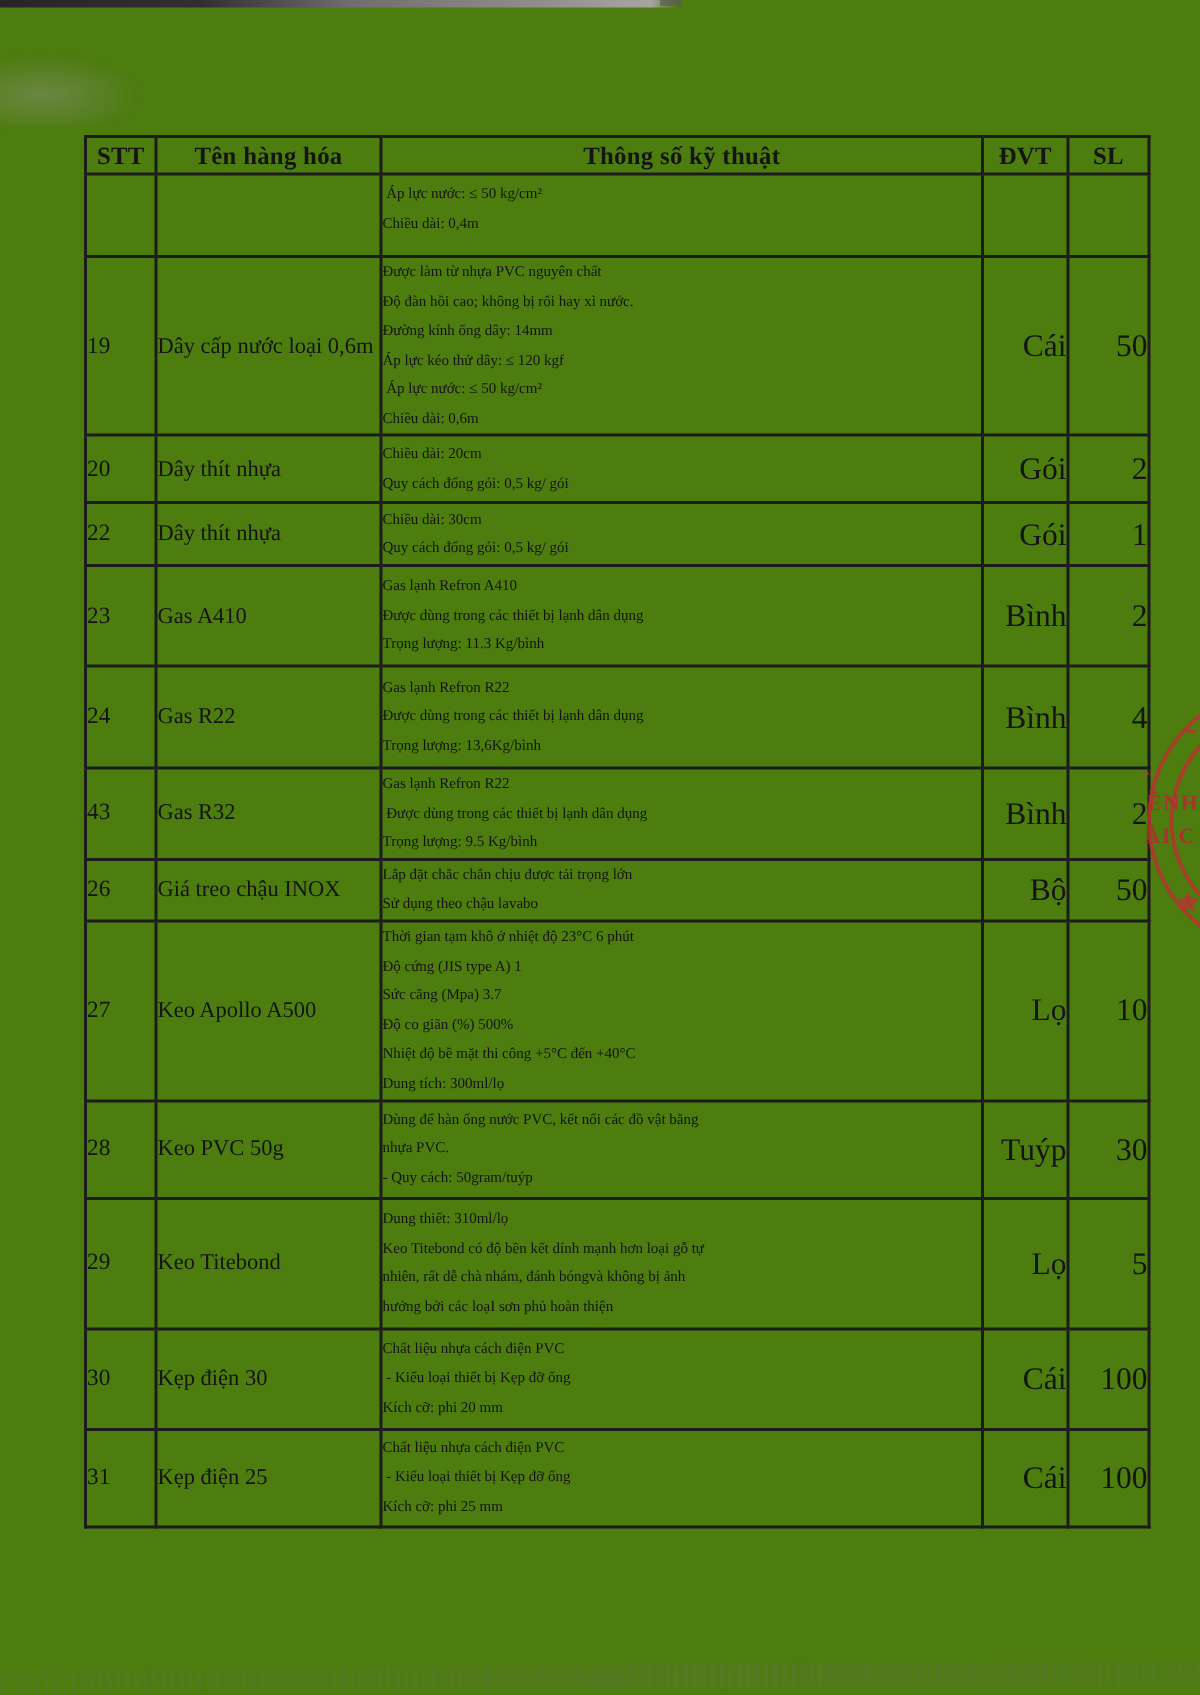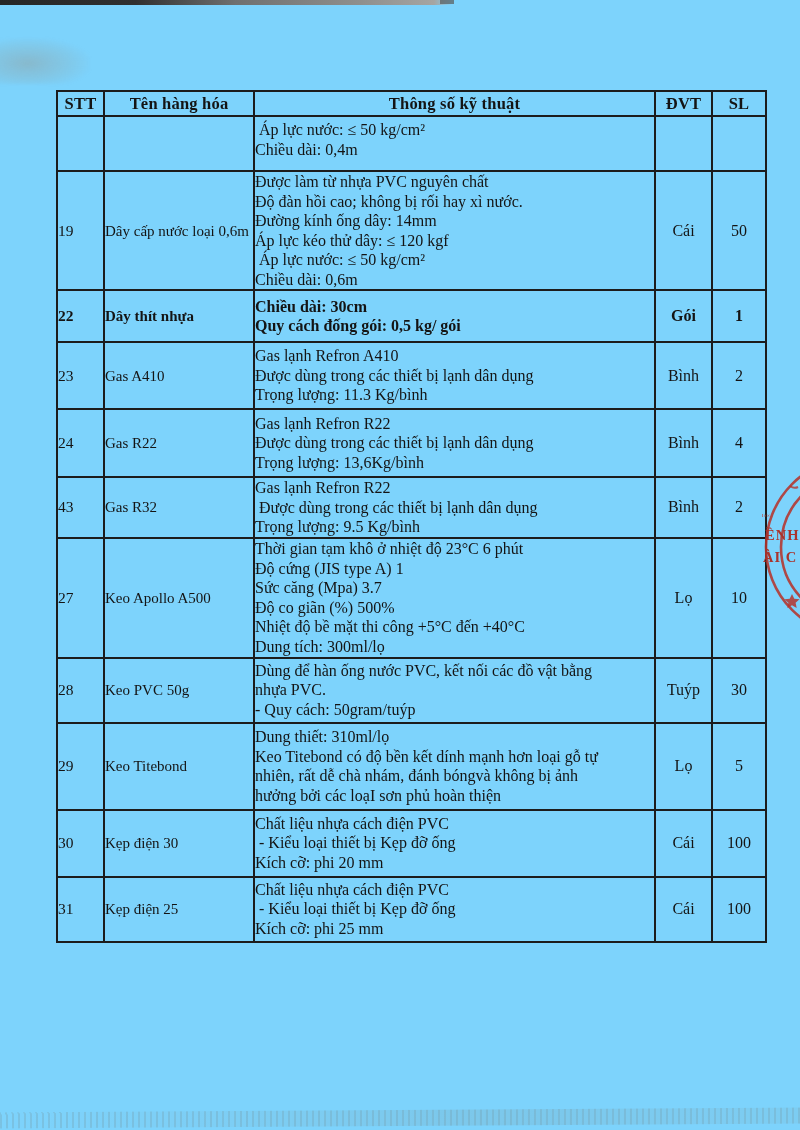--- a/index.html
+++ b/index.html
@@ -1,20 +1,20 @@
 <!DOCTYPE html>
 <html><head>
 <meta charset="utf-8">
 <style>
   html,body{margin:0;padding:0;background:#e8e8e6;}
   .page{
     position:relative;
     width:800px;height:1130px;
     margin:0 auto;
-    background:#7dd3fc;
+    background:#4d7c0f;
     overflow:hidden;
     font-family:"Liberation Serif","DejaVu Serif",serif;
     color:#141414;
   }
   
   .artifact-top{
     position:absolute;left:0;top:0;width:452px;height:5px;
     background:linear-gradient(to right,#262626 0%,#303030 30%,#6f6f6f 52%,#8f8f8d 80%,#a5a5a2 96%,transparent 100%);
   }
   .artifact-top-dash{
@@ -44,22 +44,22 @@
     border:2px solid #1c1c1c;
     padding:0;
     overflow:hidden;
   }
   table.products th{
     font-size:16.5px;font-weight:bold;text-align:center;height:23px;
     letter-spacing:.2px;
   }
   td.c-stt{ vertical-align:middle;font-size:15.5px; }
   td.c-name{ vertical-align:middle;font-size:15px;padding-left:8px;padding-right:4px;line-height:20px; }
-  td.c-specs{ vertical-align:middle;font-size:16px;padding-left:7px;padding-right:4px; }
-  td.c-unit,td.c-qty{ text-align:center;vertical-align:middle;font-size:16px; }
+  td.c-specs{ vertical-align:middle;font-size:10px;padding-left:7px;padding-right:4px; }
+  td.c-unit,td.c-qty{ text-align:right;vertical-align:middle;font-size:21px; }
   .spec-line{ line-height:19.5px;white-space:pre-wrap; }
   tr.carryover td.c-specs{ vertical-align:top;padding-top:3px; }
   
   .stamp{
     position:absolute;left:738px;top:455px;
     overflow:hidden;
   }
   .stamp-txt{
     font-family:"Liberation Serif","DejaVu Serif",serif;
     font-weight:bold;font-size:14.5px;fill:#a9342d;letter-spacing:1px;
@@ -113,21 +113,31 @@
             <div class="spec-line">Được làm từ nhựa PVC nguyên chất</div>
             <div class="spec-line">Độ đàn hồi cao; không bị rối hay xì nước.</div>
             <div class="spec-line">Đường kính ống dây: 14mm</div>
             <div class="spec-line">Áp lực kéo thử dây: ≤ 120 kgf</div>
             <div class="spec-line"> Áp lực nước: ≤ 50 kg/cm²</div>
             <div class="spec-line">Chiều dài: 0,6m</div>
           </td>
           <td class="c-unit">Cái</td>
           <td class="c-qty">50</td>
         </tr>
-        <tr style="height: 52px; font-weight: bold;">
+        <tr style="height: 45px;">
+          <td class="c-stt">20</td>
+          <td class="c-name">Dây thít nhựa</td>
+          <td class="c-specs">
+            <div class="spec-line">Chiều dài: 20cm</div>
+            <div class="spec-line">Quy cách đống gói: 0,5 kg/ gói</div>
+          </td>
+          <td class="c-unit">Gói</td>
+          <td class="c-qty">2</td>
+        </tr>
+        <tr style="height: 42px;">
           <td class="c-stt">22</td>
           <td class="c-name">Dây thít nhựa</td>
           <td class="c-specs">
             <div class="spec-line">Chiều dài: 30cm</div>
             <div class="spec-line">Quy cách đống gói: 0,5 kg/ gói</div>
           </td>
           <td class="c-unit">Gói</td>
           <td class="c-qty">1</td>
         </tr>
         <tr style="height: 67px;">
@@ -155,20 +165,30 @@
         <tr style="height: 60px;">
           <td class="c-stt">43</td>
           <td class="c-name">Gas R32</td>
           <td class="c-specs">
             <div class="spec-line">Gas lạnh Refron R22</div>
             <div class="spec-line"> Được dùng trong các thiết bị lạnh dân dụng</div>
             <div class="spec-line">Trọng lượng: 9.5 Kg/bình</div>
           </td>
           <td class="c-unit">Bình</td>
           <td class="c-qty">2</td>
+        </tr>
+        <tr style="height: 41px;">
+          <td class="c-stt">26</td>
+          <td class="c-name">Giá treo chậu INOX</td>
+          <td class="c-specs">
+            <div class="spec-line">Lắp đặt chắc chắn chịu được tải trọng lớn</div>
+            <div class="spec-line">Sử dụng theo chậu lavabo</div>
+          </td>
+          <td class="c-unit">Bộ</td>
+          <td class="c-qty">50</td>
         </tr>
         <tr style="height: 120px;">
           <td class="c-stt">27</td>
           <td class="c-name">Keo Apollo A500</td>
           <td class="c-specs">
             <div class="spec-line">Thời gian tạm khô ở nhiệt độ 23°C 6 phút</div>
             <div class="spec-line">Độ cứng (JIS type A) 1</div>
             <div class="spec-line">Sức căng (Mpa) 3.7</div>
             <div class="spec-line">Độ co giãn (%) 500%</div>
             <div class="spec-line">Nhiệt độ bề mặt thi công +5°C đến +40°C</div>

